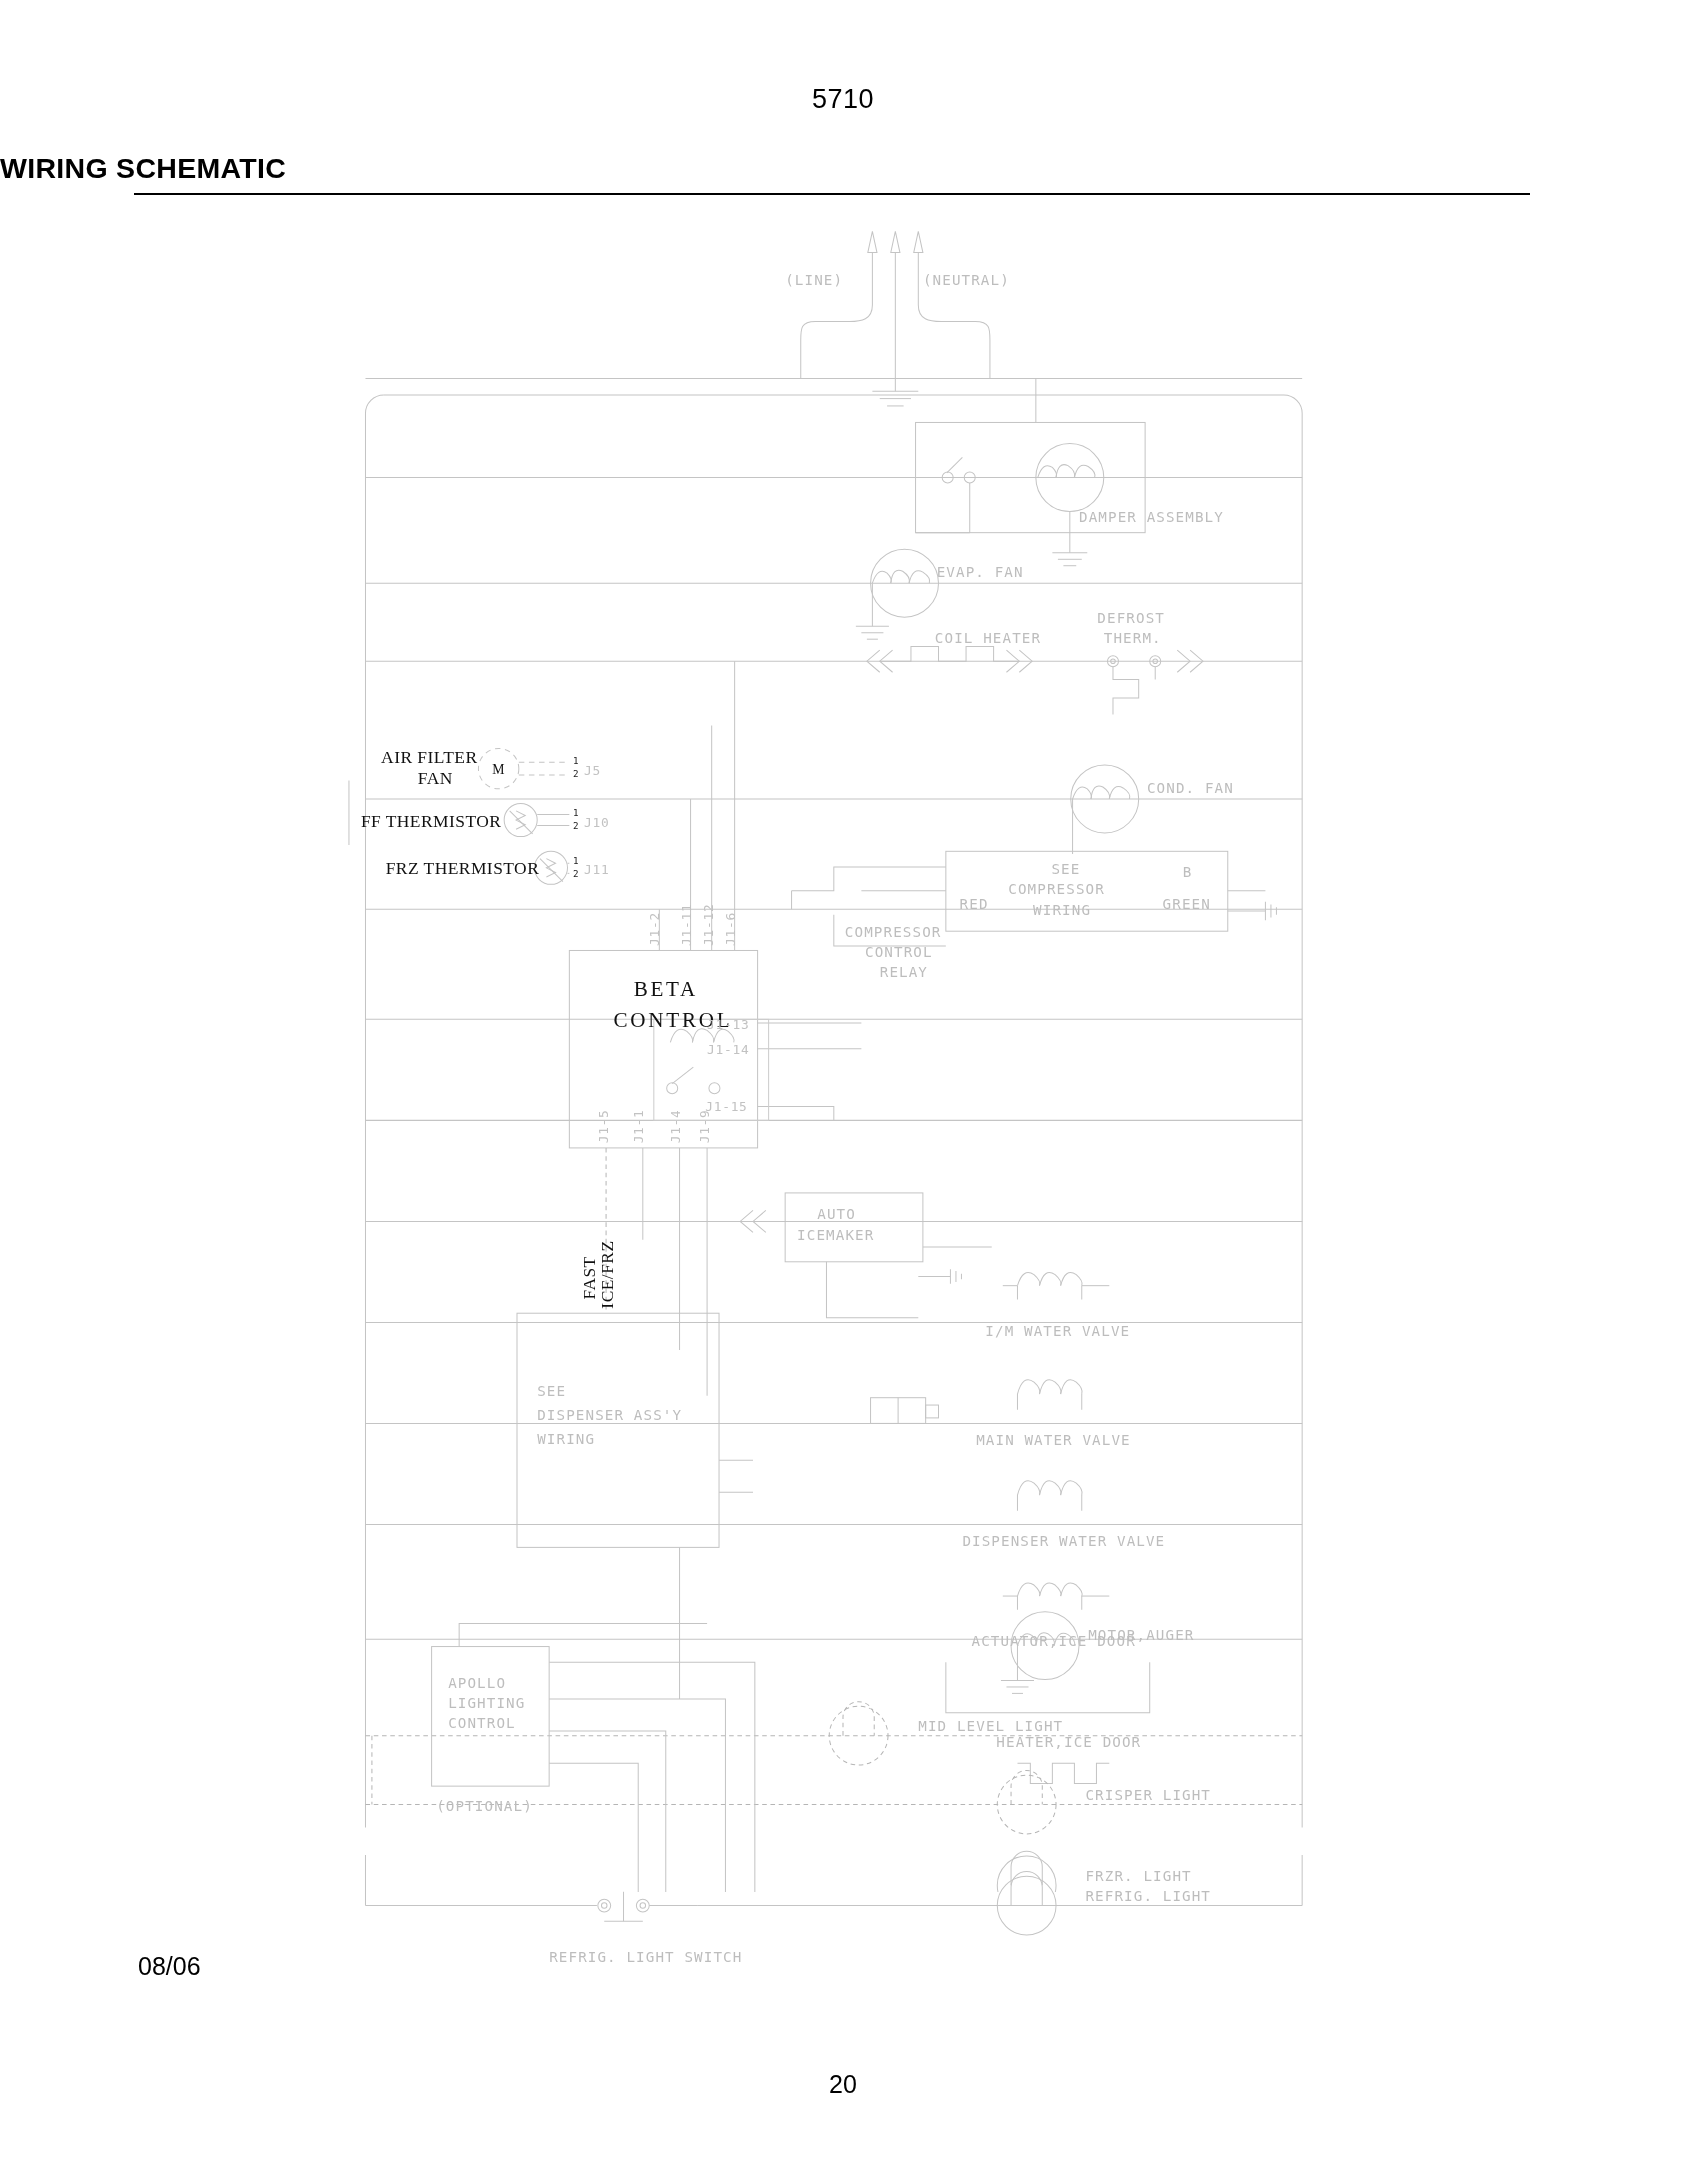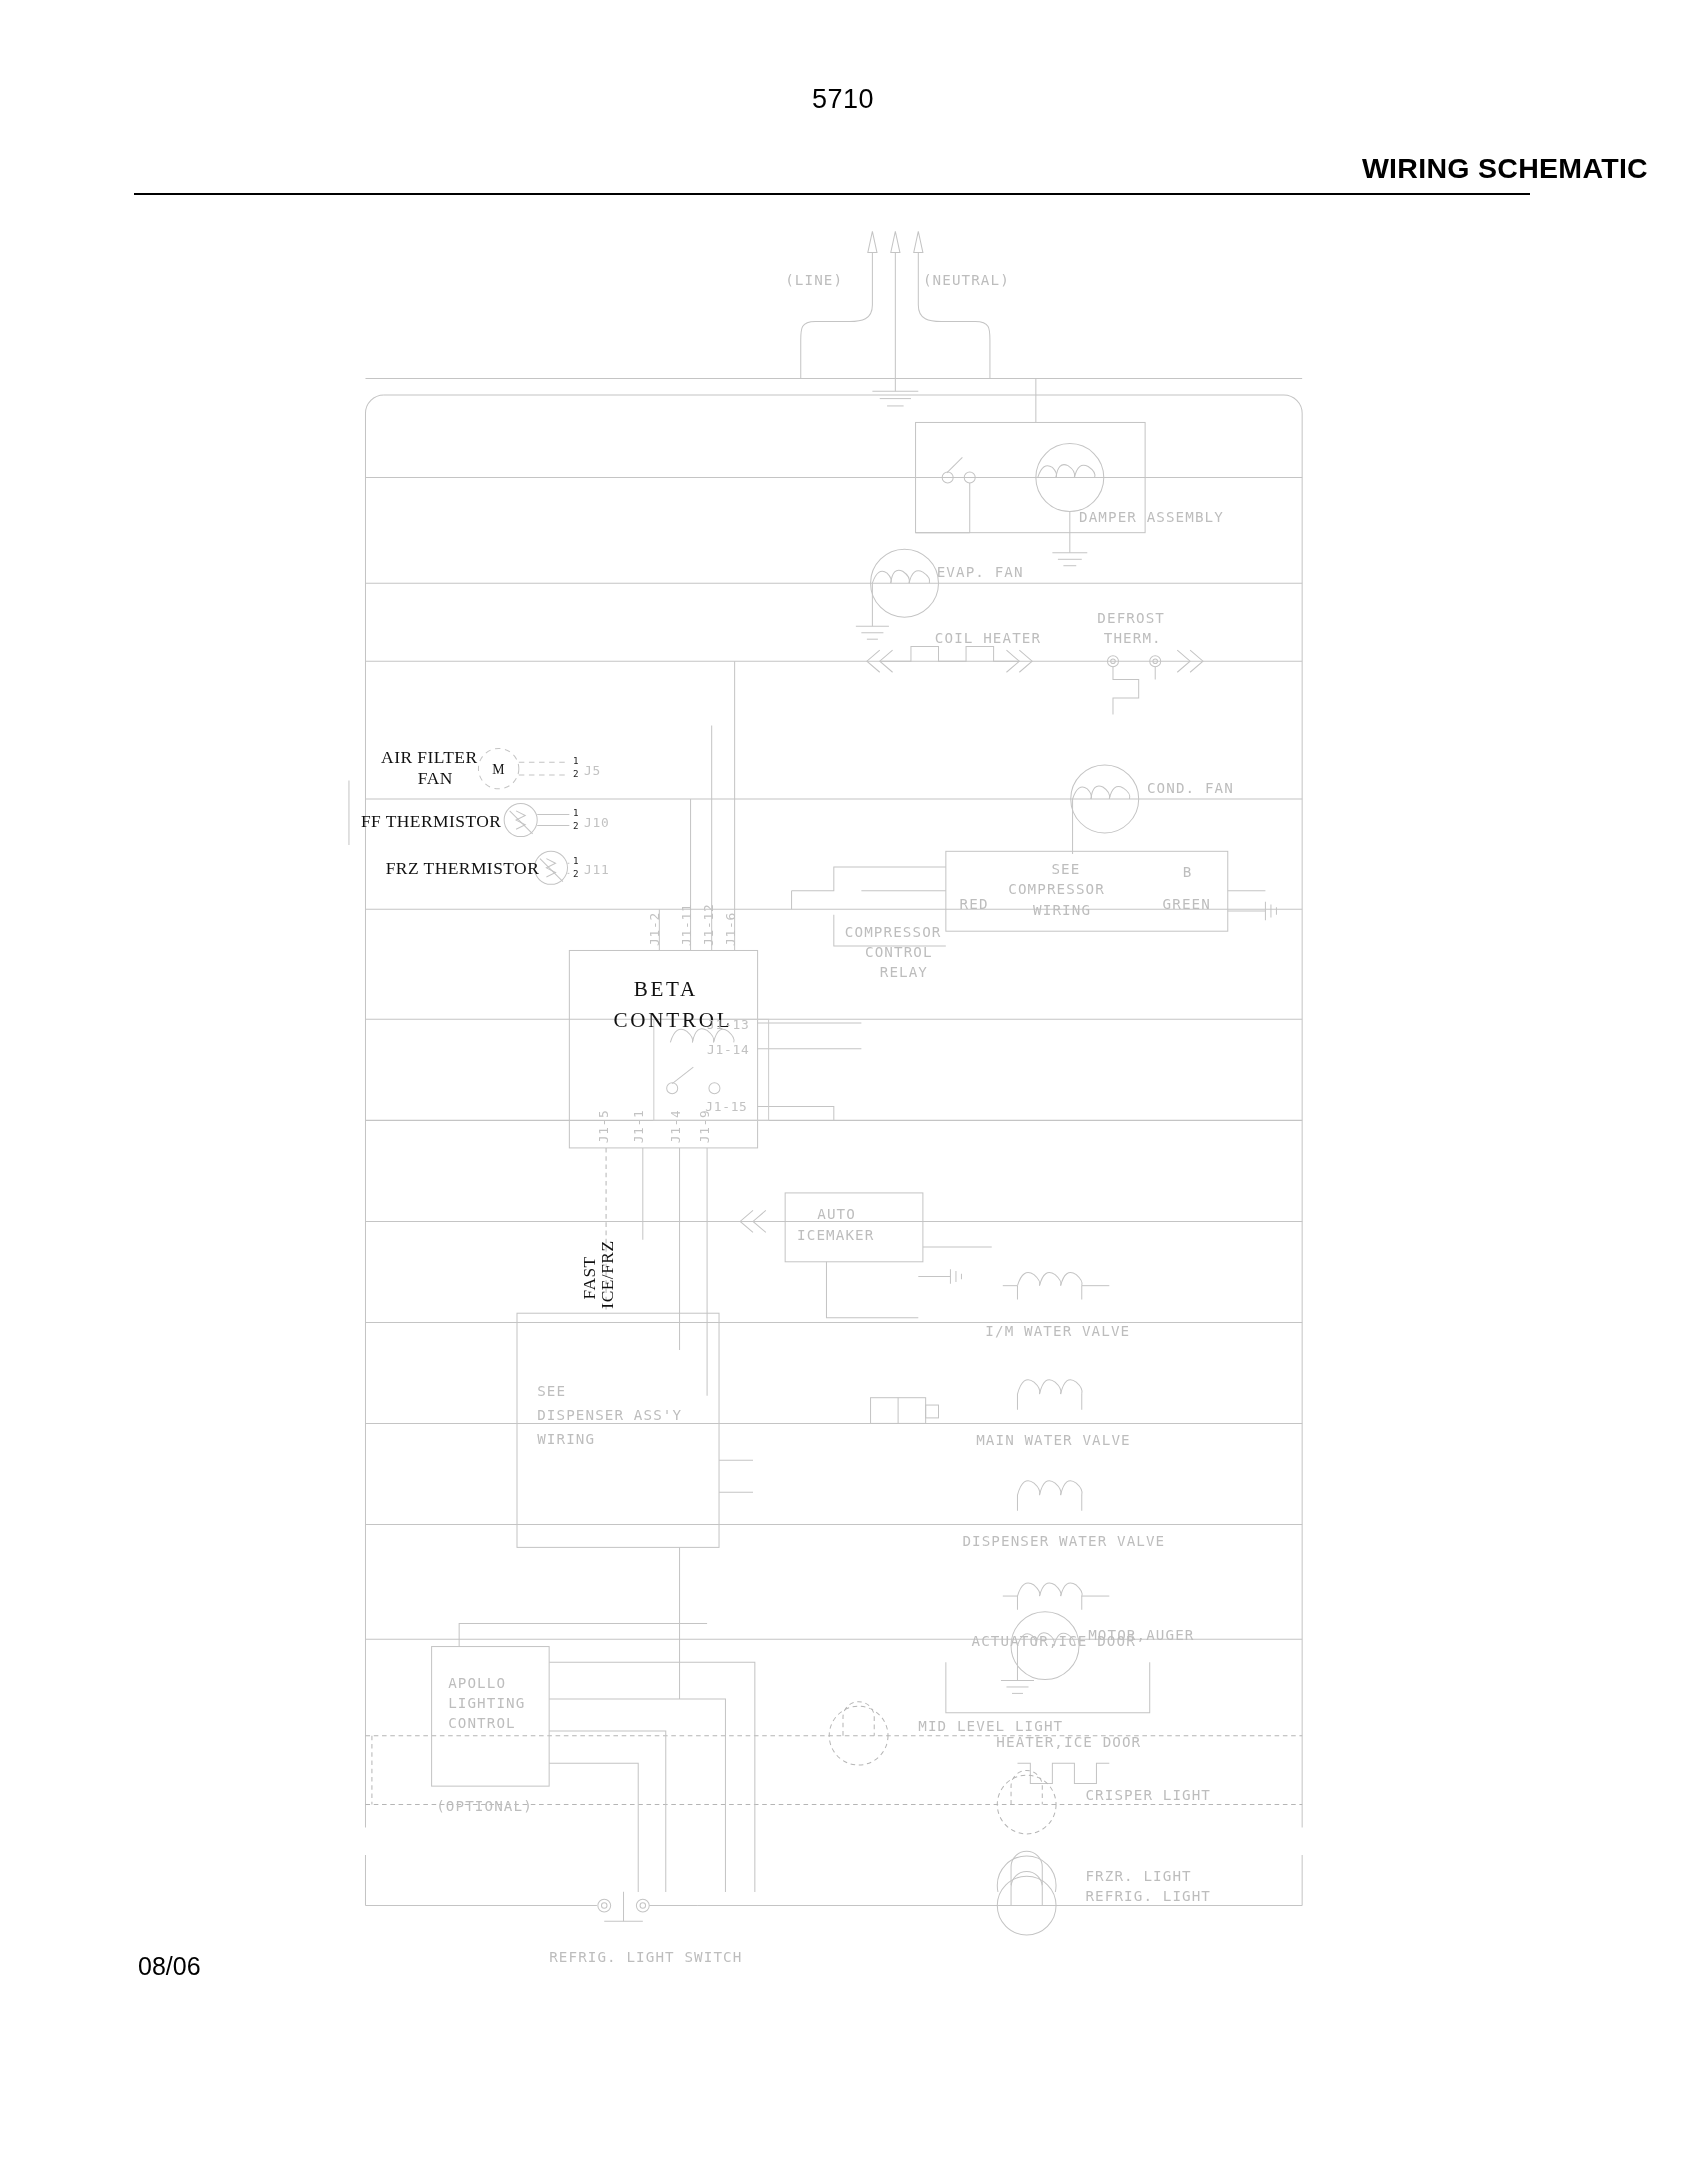--- a/index.html
+++ b/index.html
@@ -13,21 +13,21 @@
   }
   .page{position:relative;width:1686px;height:2182px;}
 
   .model-no{
     position:absolute;left:0;top:84px;width:1686px;
     text-align:center;font-size:27px;font-weight:400;
     font-family:"Liberation Sans", sans-serif;letter-spacing:0.5px;
   }
   .doc-title{
     position:absolute;left:0;top:152px;width:1648px;
-    text-align:right;font-size:28.5px;font-weight:bold;
+    text-align:left;font-size:28.5px;font-weight:bold;
     font-family:"Liberation Sans", sans-serif;letter-spacing:0.3px;
   }
   .title-rule{
     position:absolute;left:134px;top:193px;width:1396px;height:0;
     border-top:2.3px solid #000;
   }
 
   .footer-date{
     position:absolute;left:138px;top:1952px;
     font-size:25px;font-family:"Liberation Sans", sans-serif;
@@ -444,15 +444,16 @@
       <path class="wire" d="M679 40 L679 72"></path>
       <path class="wire" d="M658 72 L700 72"></path>
       <path class="wire" d="M707 55 L760 55"></path>
       <path class="wire" d="M398 55 L398 -30"></path>
     </g>
     <text class="lbl" x="598" y="116">REFRIG. LIGHT SWITCH</text>
   </svg>
   </div>
 
   <div class="footer-date">08/06</div>
+  <div class="footer-page">20</div>
 
 </div>
 
 
 </body></html>

